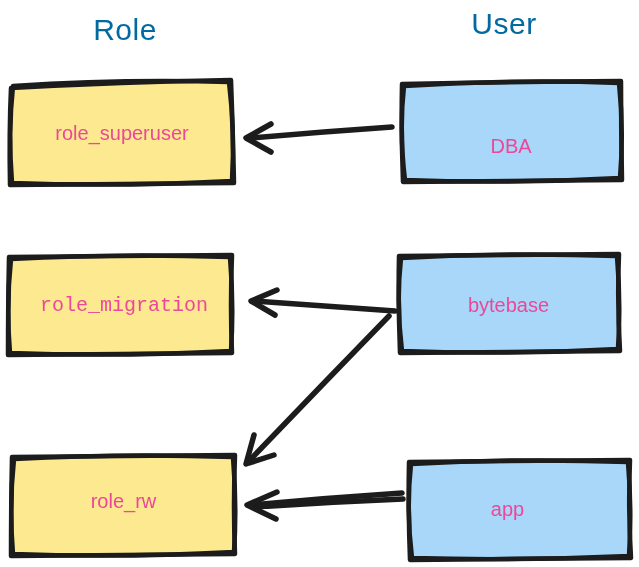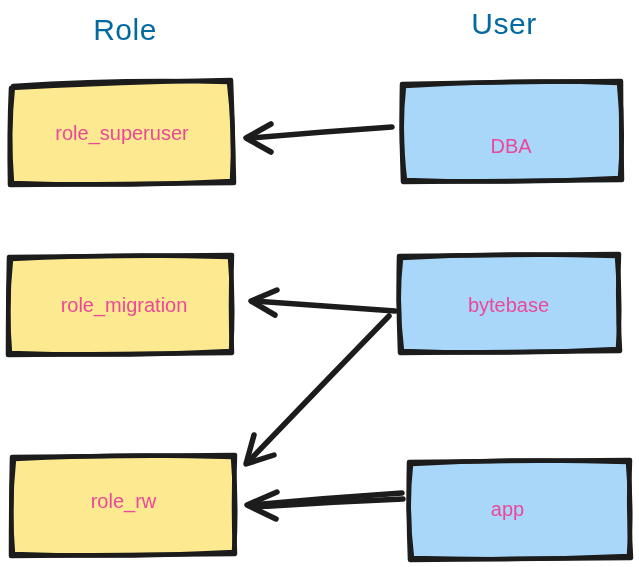--- a/index.html
+++ b/index.html
@@ -98,18 +98,18 @@
       <path class="ink" d="M 403,499 Q 328,502 255,507"></path>
       <path class="ink" d="M 277,492 L 247,505 L 276,519"></path>
     </g>
   </svg>
 
   <div class="hdr" style="left:60px;top:8px;width:130px;height:44px;">Role</div>
   <div class="hdr" style="left:439px;top:2px;width:130px;height:44px;">User</div>
 
   <div class="lbl" style="left:8px;top:80px;width:228px;height:106px;">role_superuser</div>
   <div class="lbl" style="left:400px;top:81px;width:222px;height:131px;">DBA</div>
-  <div class="lbl" style="left:7px;top:254px;width:234px;height:102px;">role_migration</div>
+  <div class="lbl" style="left:7px;top:254px;width:234px;height:102px;font-family:Liberation Mono, monospace;">role_migration</div>
   <div class="lbl" style="left:397px;top:253px;width:223px;height:104px;">bytebase</div>
   <div class="lbl" style="left:10px;top:454px;width:227px;height:94px;">role_rw</div>
   <div class="lbl" style="left:395px;top:459px;width:225px;height:101px;">app</div>
 
 </div>
 
 </body></html>

